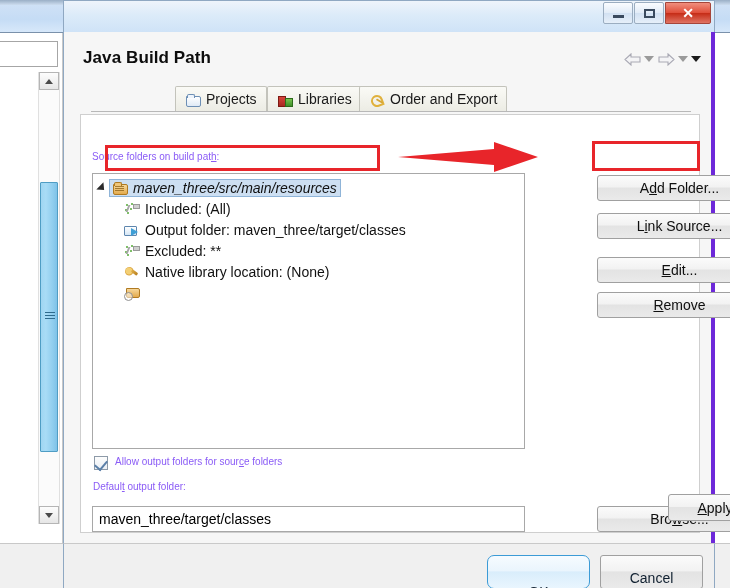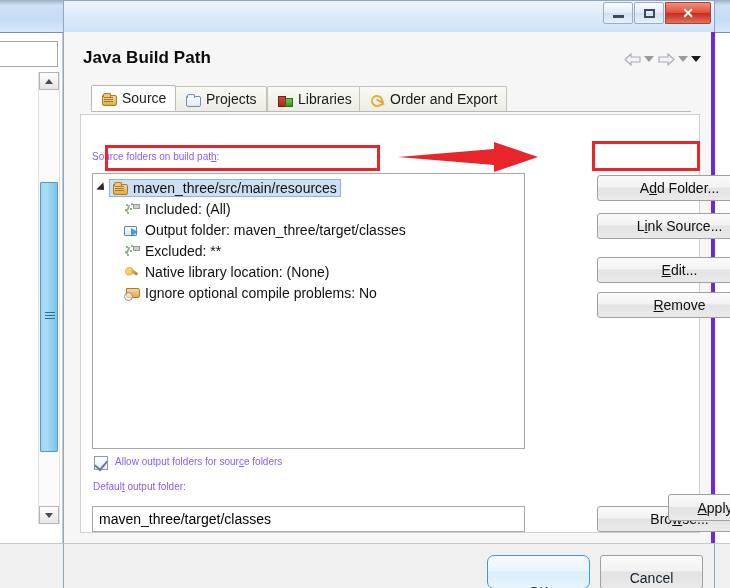--- a/index.html
+++ b/index.html
@@ -241,21 +241,21 @@
   .tree-row.root { padding-left: 6px; }
   .tree-row.child { padding-left: 31px; }
   .twisty {
     width: 0; height: 0; flex: 0 0 auto; margin-right: 4px;
     border-top: 5px solid transparent; border-bottom: 5px solid transparent;
     border-left: 6px solid #2b2b2b; transform: rotate(45deg); margin-top: 1px;
   }
   .sel-box {
     display: inline-flex; align-items: center; gap: 5px;
     background: #cddff2; border: 1px solid #8fb4d8; padding: 0 3px 0 2px;
-    height: 18px; box-sizing: border-box;
+    height: 18px; box-sizing: border-box; font-style: italic;
   }
   .row-ico { width: 16px; height: 15px; position: relative; flex: 0 0 16px; }
   .child .row-ico { margin-right: 5px; }
 
   
   .btn {
     position: absolute; box-sizing: border-box;
     background: linear-gradient(to bottom,#fbfbfb 0%,#f2f2f2 46%,#e3e3e3 50%,#eaeaea 100%);
     border: 1px solid #a0a0a0; border-radius: 3px;
     font-size: 14px; color: #0f0f0f;
@@ -371,26 +371,20 @@
         <span class="nav-ico">
           <svg width="17" height="13" viewBox="0 0 17 13">
               <path d="M10 1 L16 6.5 L10 12 L10 9 L1 9 L1 4 L10 4 Z" fill="#f4f4f6" stroke="#a9a9b4" stroke-width="1.1"></path>
             </svg>
         </span>
         <span class="caret-dn"></span>
         <span class="caret-dn solid"></span>
       </div>
 
       <div class="tabstrip">
-        <div class="tab active" style="left:0px;">
-          <span class="tab-ico ic-srcfolder">
-              <i></i>
-            </span>
-          <span>Source</span>
-        </div>
         <div class="tab" style="left:84px;">
           <span class="tab-ico ic-folderopen"></span>
           <span>Projects</span>
         </div>
         <div class="tab" style="left:176px;">
           <span class="tab-ico ic-lib"></span>
           <span>Libraries</span>
         </div>
         <div class="tab" style="left:268px;">
           <span class="tab-ico ic-order"></span>
@@ -429,21 +423,20 @@
               <i></i>
             </span>
           <span>Excluded: **</span>
         </div>
         <div class="tree-row child">
           <span class="row-ico ic-native"></span>
           <span>Native library location: (None)</span>
         </div>
         <div class="tree-row child">
           <span class="row-ico ic-ignore"></span>
-          <span>Ignore optional compile problems: No</span>
         </div>
       </div>
 
       <div class="btn side" style="top:143px;">
         <span>A</span>
           <span class="mn">d</span>
           <span>d Folder...</span>
       </div>
       <div class="btn side" style="top:181px;">
         <span>L</span>

